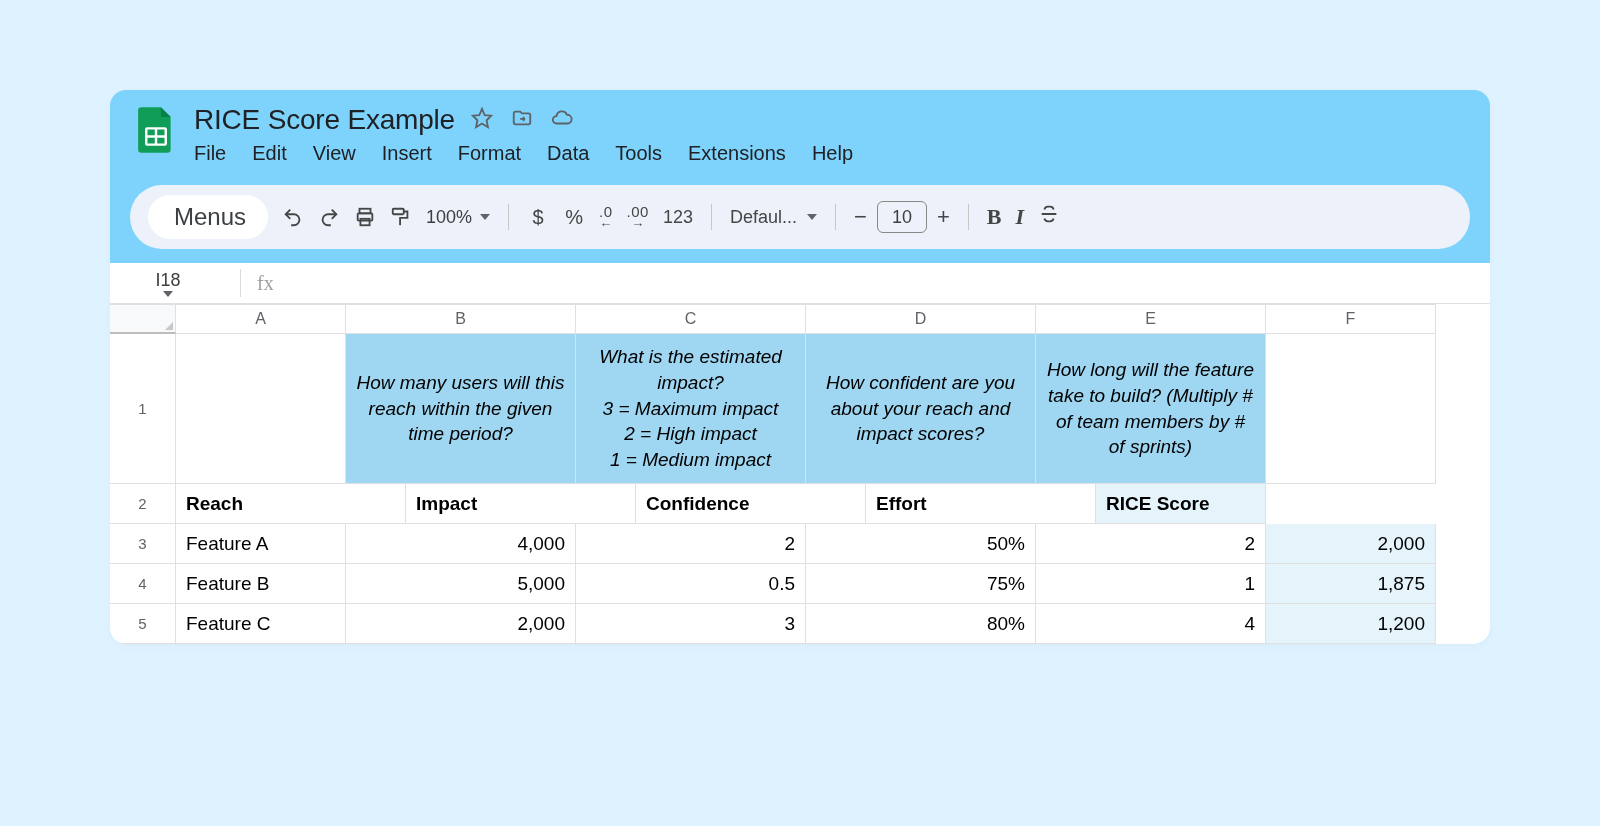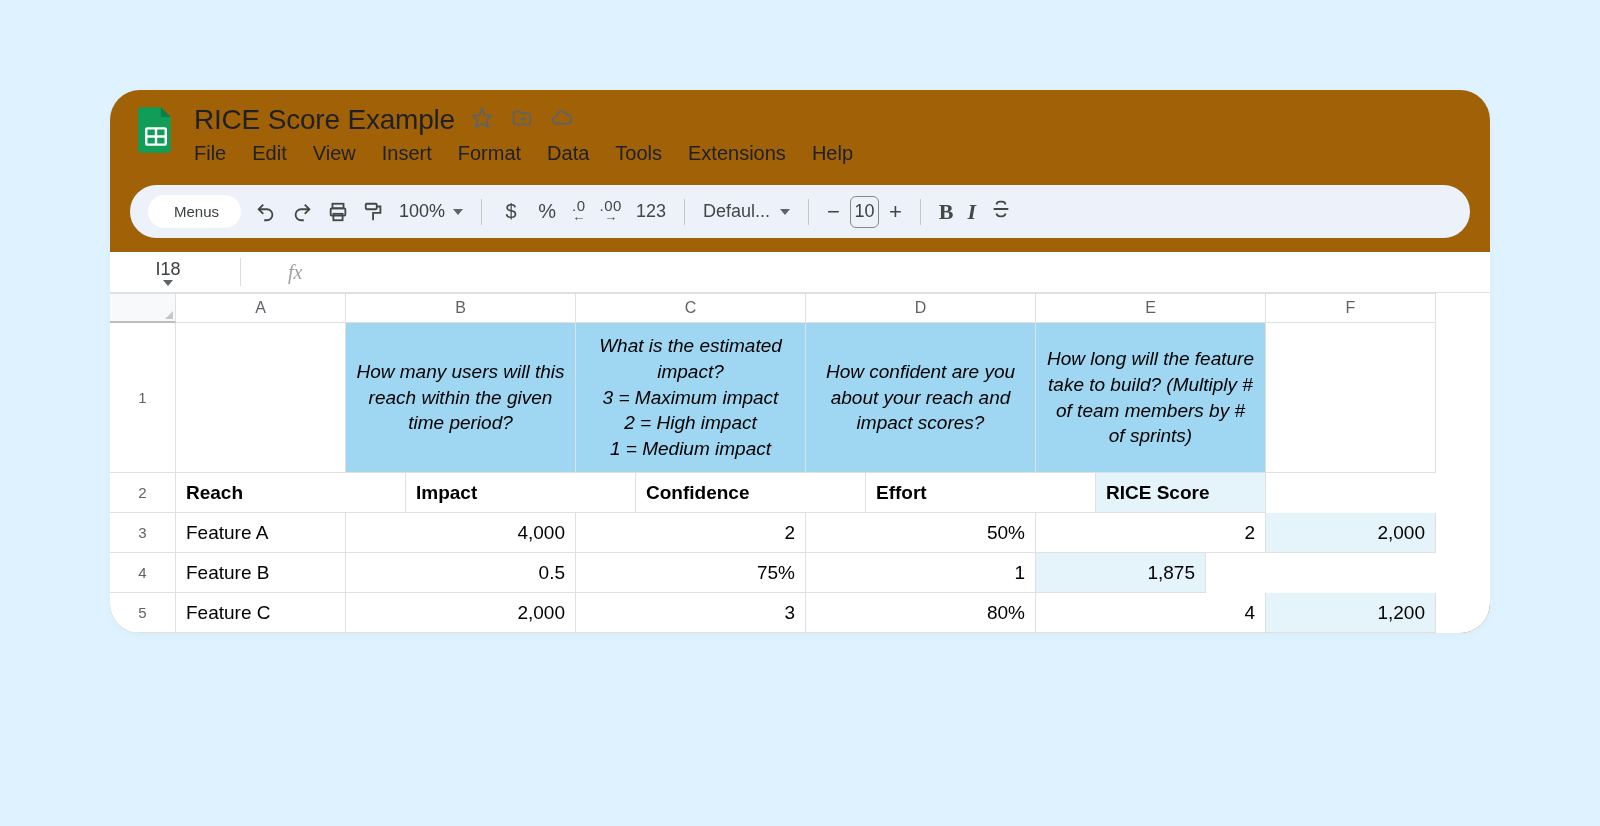--- a/index.html
+++ b/index.html
@@ -5,22 +5,22 @@
     * { margin: 0; padding: 0; box-sizing: border-box; }
     body {
       background: #def3ff;
       font-family: "Google Sans", Arial, sans-serif;
       width: 1600px;
       height: 826px;
       padding: 90px 110px;
       overflow: hidden;
     }
     .window {
-      background: #a16207;
-      border-radius: 30px;
+      background: #7dd3fc;
+      border-radius: 16px;
       box-shadow: 0 2px 8px rgba(0,0,0,0.03);
       overflow: hidden;
     }
 
     
     .header { display: flex; align-items: flex-start; padding: 14px 20px 10px 20px; }
     .logo { width: 52px; height: 52px; flex: 0 0 auto; margin-right: 12px; }
     .logo-svg { width: 52px; height: 52px; }
     .title-block { display: flex; flex-direction: column; gap: 6px; }
     .title-row { display: flex; align-items: center; gap: 16px; }
@@ -42,43 +42,43 @@
       gap: 14px;
       color: #444746;
     }
     .menus-pill {
       background: #fff;
       border-radius: 40px;
       padding: 8px 22px 8px 14px;
       display: flex;
       align-items: center;
       gap: 12px;
-      font-size: 15px;
+      font-size: 24px;
       color: #3c4043;
     }
     .tb-icon { width: 22px; height: 22px; display:flex; align-items:center; justify-content:center; cursor:pointer; color:#444746; }
     .tb-icon svg { width: 22px; height: 22px; }
     .tb-sep { width: 1px; height: 26px; background: #c7c7c7; margin: 0 4px; }
     .zoom { display:flex; align-items:center; gap:8px; font-size: 18px; color:#3c4043; cursor:pointer; }
     .small-triangle { width:0; height:0; border-left:5px solid transparent; border-right:5px solid transparent; border-top:6px solid #5f6368; }
     .font-name { font-size: 18px; cursor:pointer; display:flex; align-items:center; gap:10px; }
     .font-size-wrap { display:flex; align-items:center; gap:10px; }
-    .font-size-input { width:29px; height:32px; border:1px solid #888; border-radius:6px; text-align:center; font-size:18px; background:transparent; color:#3c4043; }
+    .font-size-input { width:50px; height:32px; border:1px solid #888; border-radius:6px; text-align:center; font-size:18px; background:transparent; color:#3c4043; }
     .minus-plus { font-size: 22px; line-height:1; cursor:pointer; color:#444746; }
     .bold { font-weight:700; font-size:22px; font-family: 'Times New Roman', serif; cursor:pointer; }
     .italic { font-style:italic; font-weight:700; font-size:22px; font-family: 'Times New Roman', serif; cursor:pointer; }
     .strike { font-size:22px; cursor:pointer; }
 
     .tb-label-small { font-size: 14px; letter-spacing:0.5px; }
 
     
     .fx-bar { display:flex; align-items:center; margin-top: 14px; background:#fff; border-bottom:1px solid #e0e0e0; padding: 6px 0 6px 14px; }
     .name-box { font-size:18px; color:#3c4043; width: 100px; display:flex; align-items:center; justify-content:space-between; padding-right:12px;flex-direction:column; }
     .fx-sep { width:1px; height:28px; background:#dcdcdc; margin: 0 16px; }
-    .fx-label { font-style:italic; font-family: 'Times New Roman', serif; font-size:20px; color:#a0a0a0;margin-left:31px; }
+    .fx-label { font-family: 'Times New Roman', serif; font-size:20px; color:#a0a0a0; }
 
     
     .grid { display:flex; background:#fff; font-family: Arial, sans-serif; }
     .grid-corner { width: 66px; height: 30px; background:#f8f9fa; border-right:1px solid #e0e0e0; border-bottom:2px solid #bdbdbd; border-top:1px solid #e0e0e0; position:relative; }
     .grid-corner::after{ content:""; position:absolute; right:2px; bottom:2px; width:0; height:0; border-left:8px solid transparent; border-bottom:8px solid #c7c7c7; }
 
     .col-headers { display:flex; }
     .col-h { height:30px; background:#fff; border-right:1px solid #e0e0e0; border-bottom:1px solid #e0e0e0; border-top:1px solid #e0e0e0; display:flex; align-items:center; justify-content:center; color:#5f6368; font-size:16px; }
     .cA{width:170px;} .cB{width:230px;} .cC{width:230px;} .cD{width:230px;} .cE{width:230px;} .cF{width:170px;}
 
@@ -258,20 +258,21 @@
         <div class="cell cA">Feature A</div>
         <div class="cell cB right">4,000</div>
         <div class="cell cC right">2</div>
         <div class="cell cD right">50%</div>
         <div class="cell cE right">2</div>
         <div class="cell cF right scoreCol">2,000</div>
       </div>
       <div class="row row4">
         <div class="row-h">4</div>
         <div class="cell cA">Feature B</div>
+        <div class="cell cB right">5,000</div>
         <div class="cell cC right">0.5</div>
         <div class="cell cD right">75%</div>
         <div class="cell cE right">1</div>
         <div class="cell cF right scoreCol">1,875</div>
       </div>
       <div class="row row5">
         <div class="row-h">5</div>
         <div class="cell cA">Feature C</div>
         <div class="cell cB right">2,000</div>
         <div class="cell cC right">3</div>

